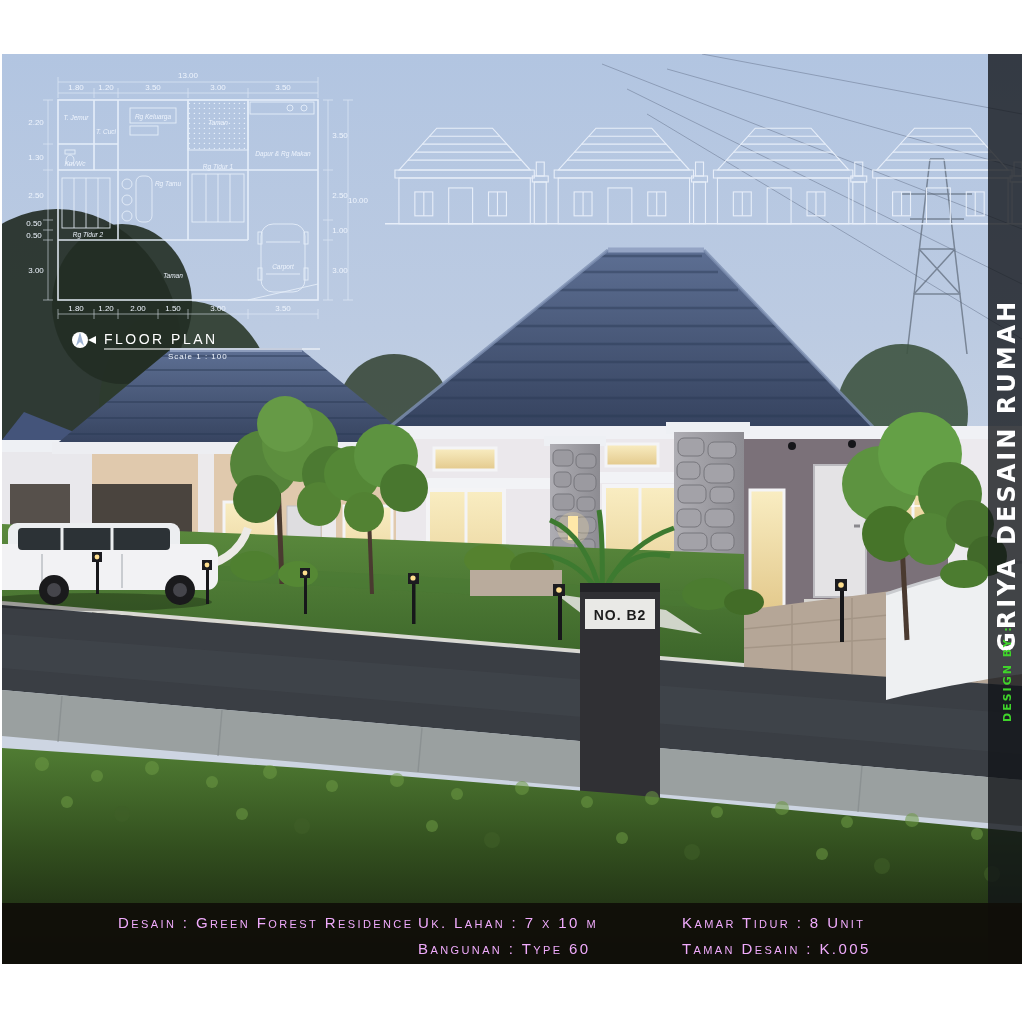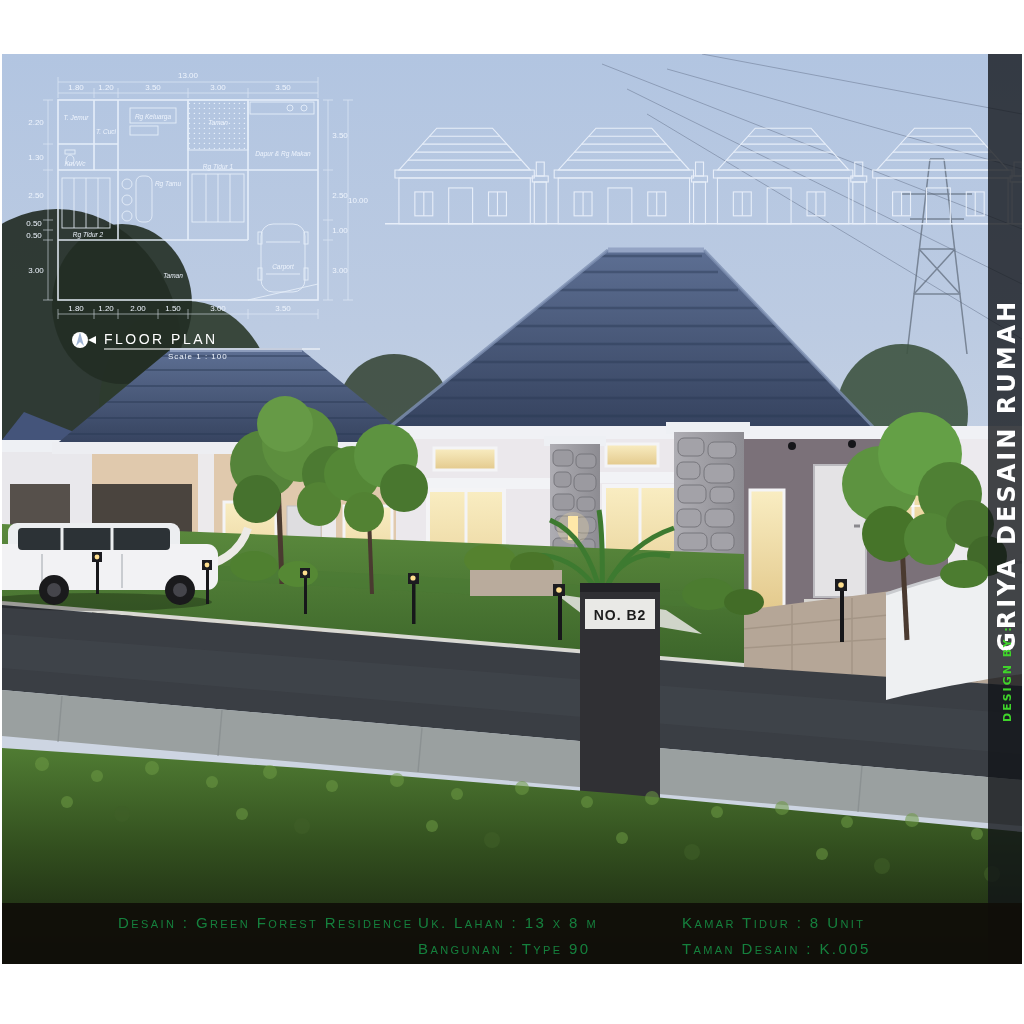--- a/index.html
+++ b/index.html
@@ -14,21 +14,21 @@
   .strip{position:absolute;right:0;top:0;bottom:0;width:34px;background:rgba(17,19,23,0.78);}
   .vtext{position:absolute;white-space:nowrap;transform-origin:0 0;transform:rotate(-90deg);}
   .vt-brand{left:991px;top:598px;font-size:24px;font-weight:bold;letter-spacing:3px;color:#ffffff;
             font-family:"DejaVu Sans",sans-serif;}
   .vt-credit{left:999px;top:668px;font-size:11px;font-weight:bold;letter-spacing:2px;color:#3fd42a;
              font-family:"DejaVu Sans",sans-serif;}
   
   .infobar{position:absolute;left:0;top:849px;width:100%;height:61px;background:rgba(16,14,9,0.93);}
   .ib-col{position:absolute;top:7px;}
   .ib-line{font-variant:small-caps;font-size:15px;line-height:26px;letter-spacing:2.4px;
-           color:#15803d;font-family:"Liberation Sans",sans-serif;}
+           color:#f0abfc;font-family:"Liberation Sans",sans-serif;}
   .c1{left:116px;} .c2{left:416px;} .c3{left:680px;}
   svg text{font-family:"Liberation Sans",sans-serif;}
 </style>
 </head>
 <body>
 
 <div class="canvas">
  <div class="photo">
 
   <svg class="scene" width="1020" height="910" viewBox="0 0 1020 910">
@@ -556,22 +556,22 @@
 
   <div class="strip"></div>
   <div class="vtext vt-brand">GRIYA DESAIN RUMAH</div>
   <div class="vtext vt-credit">DESIGN BY :</div>
 
   <div class="infobar">
     <div class="ib-col c1">
       <div class="ib-line">Desain : Green Forest Residence</div>
     </div>
     <div class="ib-col c2">
-      <div class="ib-line">Uk. Lahan : 13 x 8 m</div>
-      <div class="ib-line">Bangunan : Type 90</div>
+      <div class="ib-line">Uk. Lahan : 7 x 10 m</div>
+      <div class="ib-line">Bangunan : Type 60</div>
     </div>
     <div class="ib-col c3">
       <div class="ib-line">Kamar Tidur : 8 Unit</div>
       <div class="ib-line">Taman Desain : K.005</div>
     </div>
   </div>
 
  </div>
 </div>
 

